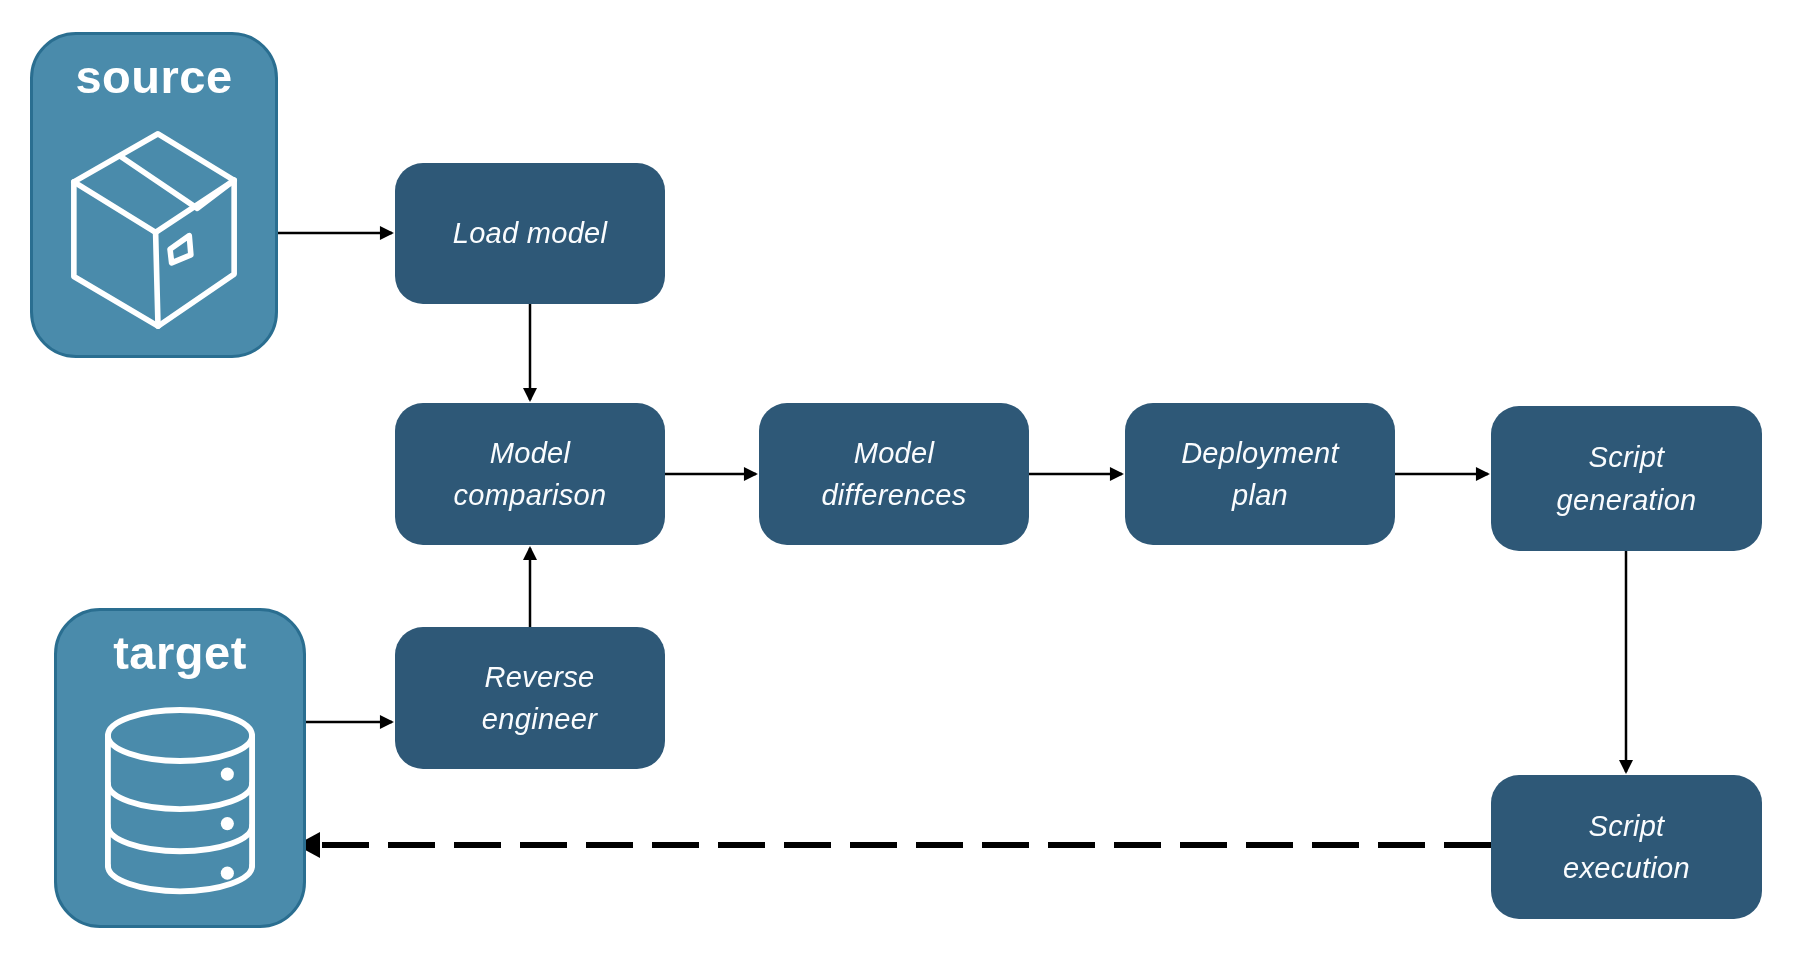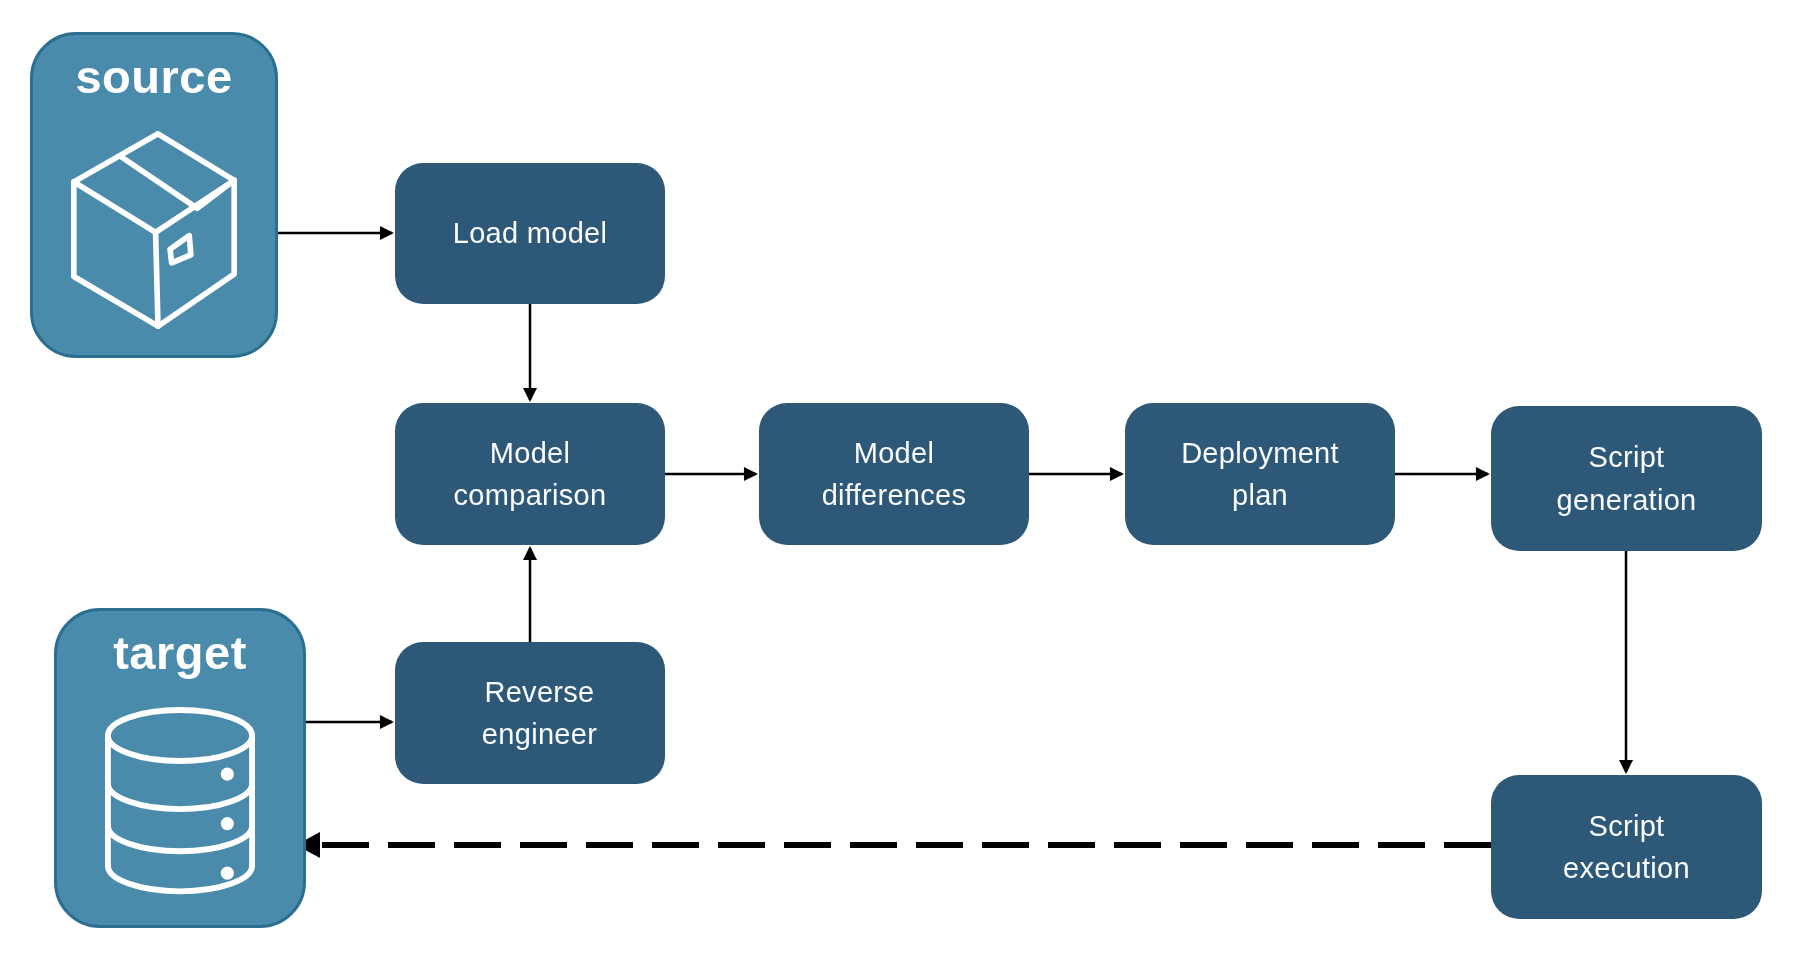--- a/index.html
+++ b/index.html
@@ -24,20 +24,21 @@
     color: #FAFCFE;
     display: flex;
     align-items: center;
     justify-content: center;
     text-align: center;
     font-size: 29px;
     line-height: 1.45;
     letter-spacing: 0.3px;
     white-space: pre-line;
     box-sizing: border-box;
+    font-style: italic;
   }
   .container-box {
     position: absolute;
     background: #4A8BAB;
     border: 3px solid #2A6E90;
     border-radius: 46px;
     box-sizing: border-box;
     display: flex;
     flex-direction: column;
     align-items: center;
@@ -134,21 +135,21 @@
   <div class="node" style="left:1125px; top:403px; width:270px; height:142px;align-items:center;">
     <span>Deployment
 plan</span>
   </div>
 
   <div class="node" style="left:1491px; top:406px; width:271px; height:145px;">
     <span>Script
 generation</span>
   </div>
 
-  <div class="node" style="left:395px; top:642px; width:270px; height:142px;padding-left:19px;">
+  <div class="node" style="left:395px; top:627px; width:270px; height:142px;padding-left:19px;">
     <span>Reverse
 engineer</span>
   </div>
 
   <div class="node" style="left:1491px; top:775px; width:271px; height:144px;">
     <span>Script
 execution</span>
   </div>
 
 </div>

